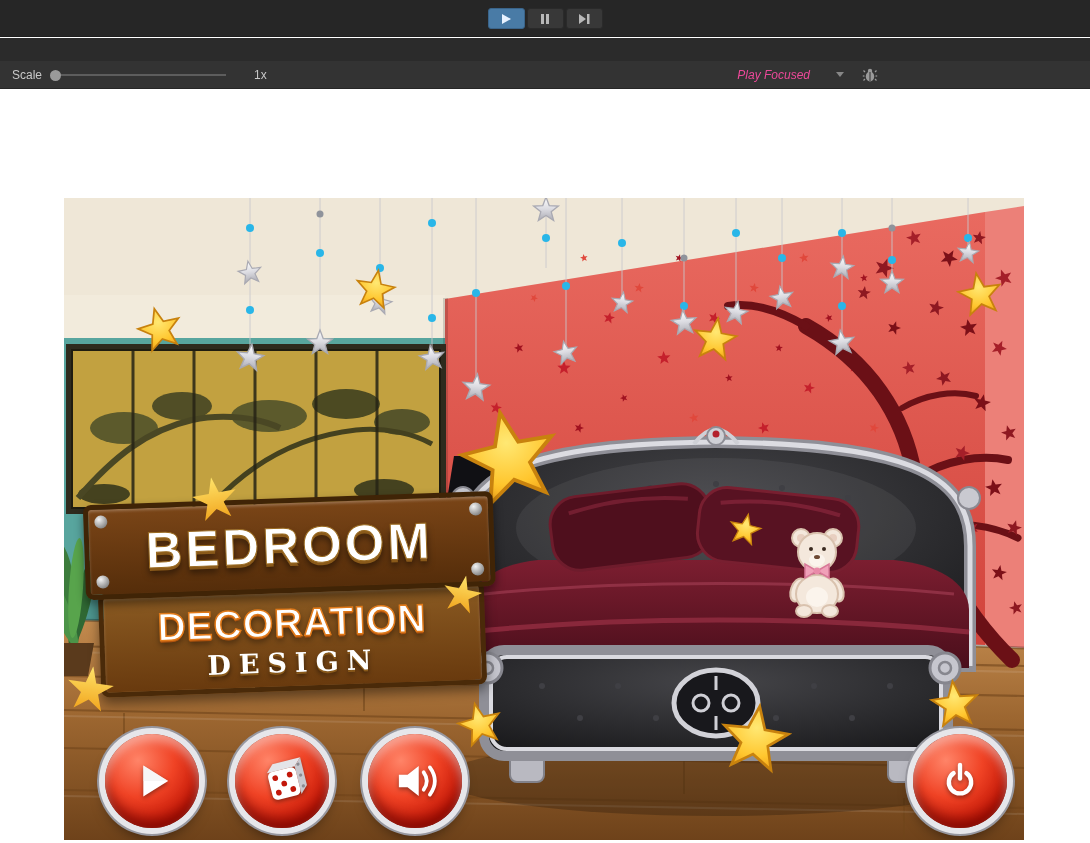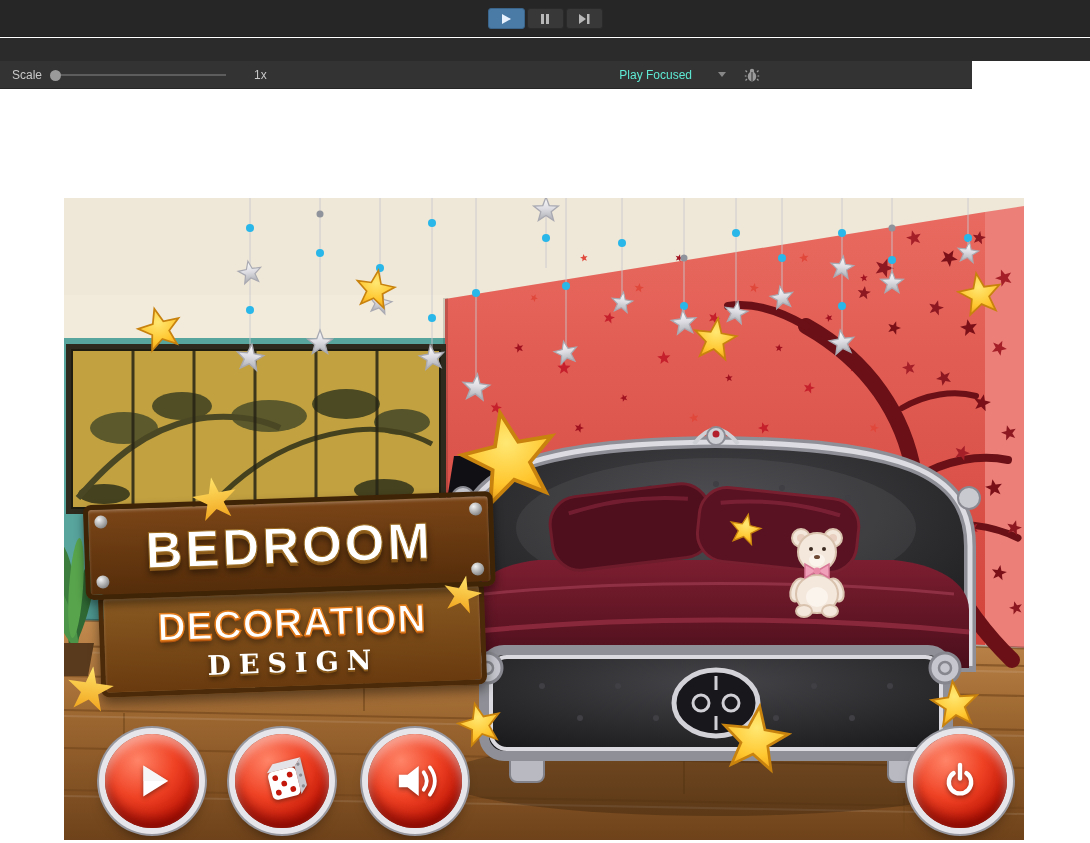--- a/index.html
+++ b/index.html
@@ -6,30 +6,30 @@
   body { background:#ffffff; font-family:"Liberation Sans", sans-serif; }
   #root { position:relative; width:1090px; height:843px; background:#ffffff; overflow:hidden; }
 
   
   .topbar { position:absolute; left:0; top:0; width:1090px; height:37px; background:#262626; border-bottom:1px solid #1e1e1e; }
   .transport { display:flex; gap:2px; justify-content:center; padding-top:8px; }
   .tbtn { width:37px; height:21px; background:#383838; border:1px solid #2a2a2a; border-radius:3px;
           display:flex; align-items:center; justify-content:center; cursor:pointer; }
   .tbtn.active { background:#497ba6; border-color:#3a648a; }
   .midbar { position:absolute; left:0; top:38px; width:1090px; height:23px; background:#2b2b2b; }
-  .gvtoolbar { position:absolute; left:0; top:61px; width:972px; height:28px; background:#333333;
+  .gvtoolbar { position:absolute; left:0; top:61px; width:1090px; height:28px; background:#333333;
                border-bottom:1px solid #262626; display:flex; align-items:center; padding:0 12px;
                font-size:12px; color:#c2c2c2;justify-content:space-between; }
   .scale-label { color:#c8c8c8; }
   .scale-slider { position:relative; width:176px; height:16px; margin-left:8px; cursor:pointer; }
   .scale-track { position:absolute; left:10px; right:0; top:7px; height:2px; background:#5d5d5d; }
   .scale-knob { position:absolute; left:0; top:3px; width:11px; height:11px; border-radius:50%; background:#9a9a9a; }
   .scale-value { margin-left:28px; color:#c8c8c8; }
   .gv-spacer { flex:1; }
-  .dropdown { display:flex; align-items:center; gap:26px; color:#5eead4; cursor:pointer; }
+  .dropdown { display:flex; align-items:center; gap:26px; color:#ec4899; cursor:pointer;font-style:italic; }
   .dd-arrow { width:0; height:0; border-left:4px solid transparent; border-right:4px solid transparent; border-top:5px solid #878787; }
   .bugbtn { margin-left:18px; margin-right:200px; display:flex; align-items:center; cursor:pointer; }
 
   
   .game { position:absolute; left:64px; top:198px; width:960px; height:642px; background:#e9e2d4; overflow:hidden; }
   .scene { display:block; width:960px; height:642px; }
 
   
   .sign { position:absolute; left:22px; top:300px; width:410px; transform:rotate(-2deg); }
   .sign-top { position:relative; height:95px; background:linear-gradient(#7a4517,#552d0a); border:5px solid #402406;

